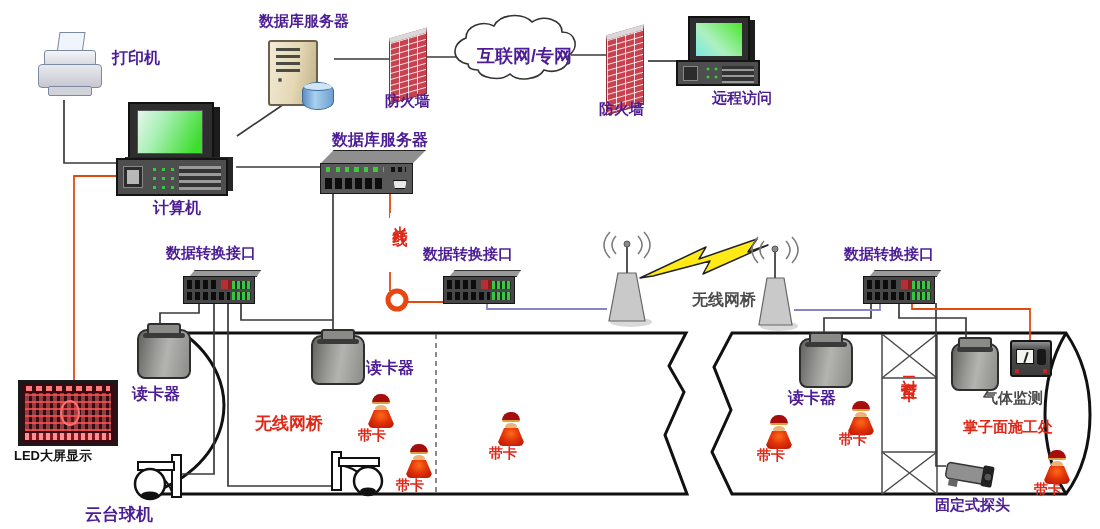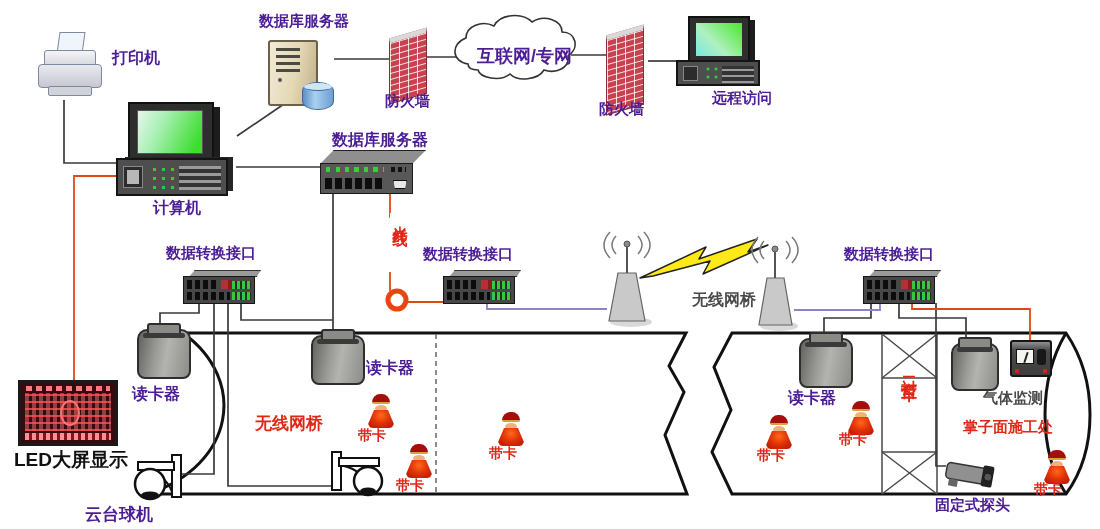--- a/index.html
+++ b/index.html
@@ -6,21 +6,21 @@
   html,body { background:#fff; }
   body { font-family:"Liberation Sans", sans-serif; }
   #stage { position:relative; width:1100px; height:529px; background:#fff; overflow:hidden; }
   #wires { position:absolute; left:0; top:0; width:1100px; height:529px; }
   .dev, .lbl { position:absolute; }
   .lbl { font-weight:bold; color:#4c1d95; white-space:nowrap; }
   .lbl.red { color:#e02818; }
   .lbl.grey { color:#4a4a4a; }
   .lbl.vert { writing-mode:vertical-rl; text-orientation:upright; letter-spacing:3px; }
   .lbl.s14 { font-size:18px; } .lbl.s15 { font-size:15px; } .lbl.s16 { font-size:16px; }
-  .lbl.s17 { font-size:17px; } .lbl.s19 { font-size:19px; }
+  .lbl.s17 { font-size:17px; } .lbl.s19 { font-size:13px; }
 
   
   .printer { left:38px; top:32px; width:66px; height:70px; }
   .pr-paper { position:absolute; left:20px; top:0; width:26px; height:22px; background:#eff5fb; border:1.5px solid #7a8aa0; transform:skewX(-8deg); }
   .pr-top { position:absolute; left:6px; top:18px; width:52px; height:16px; background:linear-gradient(#f4f4f8,#d8d8e0); border:1.5px solid #7a8aa0; border-radius:3px; }
   .pr-body { position:absolute; left:0; top:32px; width:64px; height:24px; background:linear-gradient(#e9e9ef,#c7c7d1); border:1.5px solid #7a8aa0; border-radius:4px; }
   .pr-tray { position:absolute; left:10px; top:54px; width:44px; height:10px; background:#d2d2da; border:1.5px solid #7a8aa0; border-radius:2px; }
 
   
   .server { left:268px; top:40px; width:66px; height:70px; }

